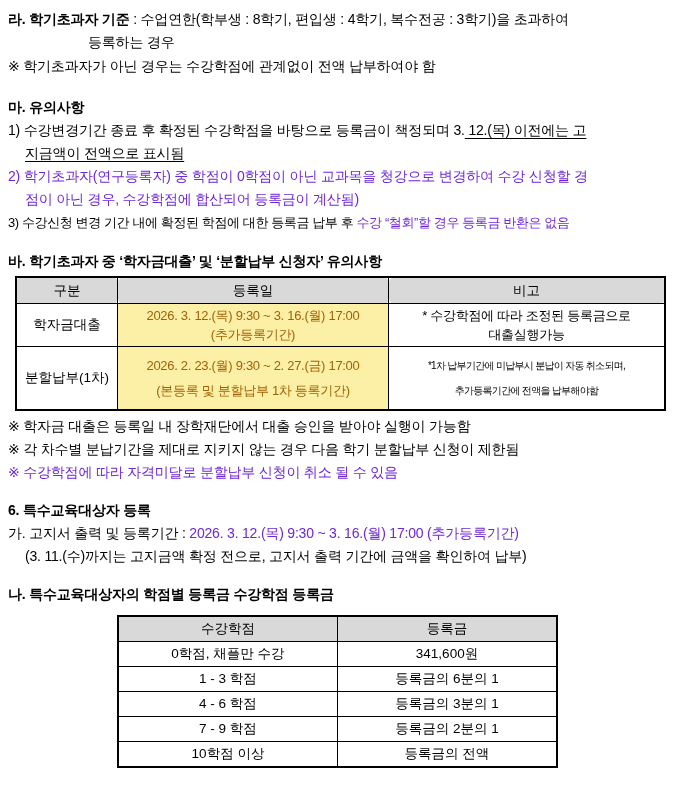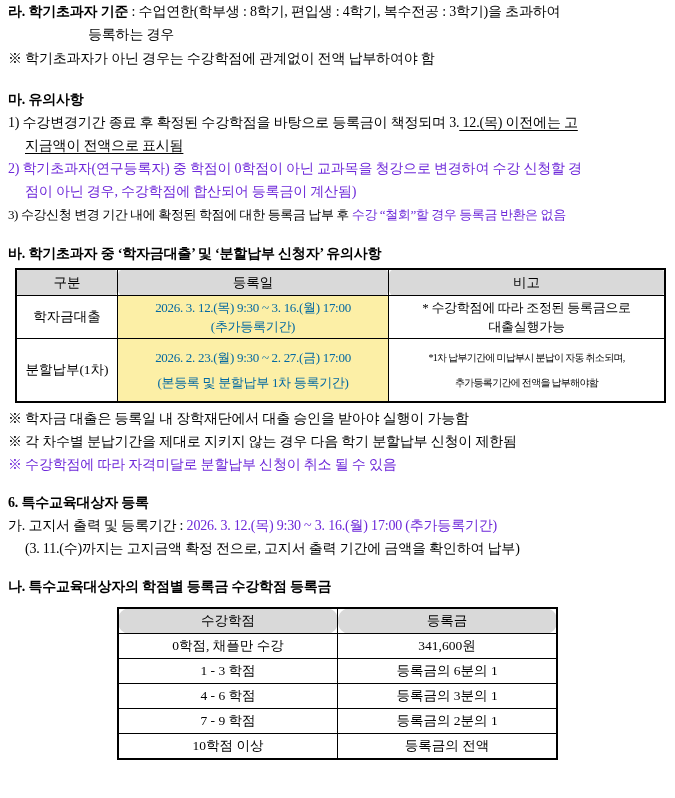--- a/index.html
+++ b/index.html
@@ -1,21 +1,21 @@
 <!DOCTYPE html>
 <html lang="ko"><head>
 <meta charset="utf-8">
 <style>
   html,body{margin:0;padding:0;}
   body{
     width:675px;height:798px;overflow:hidden;background:#ffffff;
     font-family:"Liberation Sans","DejaVu Sans",sans-serif;
     font-size:14px;color:#000;
   }
-  .page{padding:0 3px 0 8px;font-family:Liberation Serif, serif;}
+  .page{padding:8px 3px 0 8px;}
   .line{margin:0;line-height:23px;white-space:nowrap;letter-spacing:-0.2px;}
   .bold{font-weight:700;}
   .red{color:#6d28d9;}
   .ul{text-decoration:underline;text-underline-offset:3px;}
   .indent{padding-left:17px;}
   .indent-big{padding-left:80px;}
   .gap-xs{margin-top:1px;}
   .gap-sm{margin-top:4px;}
   .gap-md{margin-top:15px;}
   .gap-ba{margin-top:16px;}
@@ -24,31 +24,31 @@
 
   table{border-collapse:collapse;table-layout:fixed;}
   th,td{border:1px solid #000;text-align:center;vertical-align:middle;padding:0;}
   .t1{width:645px;margin:3px 0 0 7px;border:2px solid #000;}
   .t1 th{background:#d9d9d9;height:25px;font-weight:400;font-size:13.5px;border-radius:6px;}
   .t1 .c1{width:100px;}
   .t1 .c2{width:270px;}
   .t1 .c3{width:275px;}
   .t1 .r1 td{height:42px;}
   .t1 .r2 td{height:62px;}
-  .cell-date{background:#fcefa6;color:#0369a1;font-size:13px;letter-spacing:-0.3px;}
+  .cell-date{background:#fcefa6;color:#a16207;font-size:13px;letter-spacing:-0.3px;}
   .cell-date div{line-height:19px;}
   .r2 .cell-date div{line-height:25px;}
   .cell-note{font-size:13px;letter-spacing:-0.3px;}
   .cell-note div{line-height:19px;}
   .r2 .cell-note{font-size:10px;letter-spacing:-0.7px;}
   .r2 .cell-note div{line-height:25px;}
   .cell-cat{font-size:13.5px;}
 
   .t2{width:436px;margin:9px 0 0 109px;border:2px solid #000;}
-  .t2 th{background:#d9d9d9;height:24px;font-weight:400;font-size:13.5px;border-radius:12px;}
+  .t2 th{background:#d9d9d9;height:24px;font-weight:400;font-size:13.5px;}
   .t2 td{height:24px;font-size:13.5px;}
   .t2 .c1{width:218px;}
   .t2 .c2{width:218px;}
 </style>
 </head>
 <body>
 
 <div class="page">
 
   <p class="line"><span class="bold">라. 학기초과자 기준</span><span> : 수업연한(학부생 : 8학기, 편입생 : 4학기, 복수전공 : 3학기)을 초과하여</span></p>

